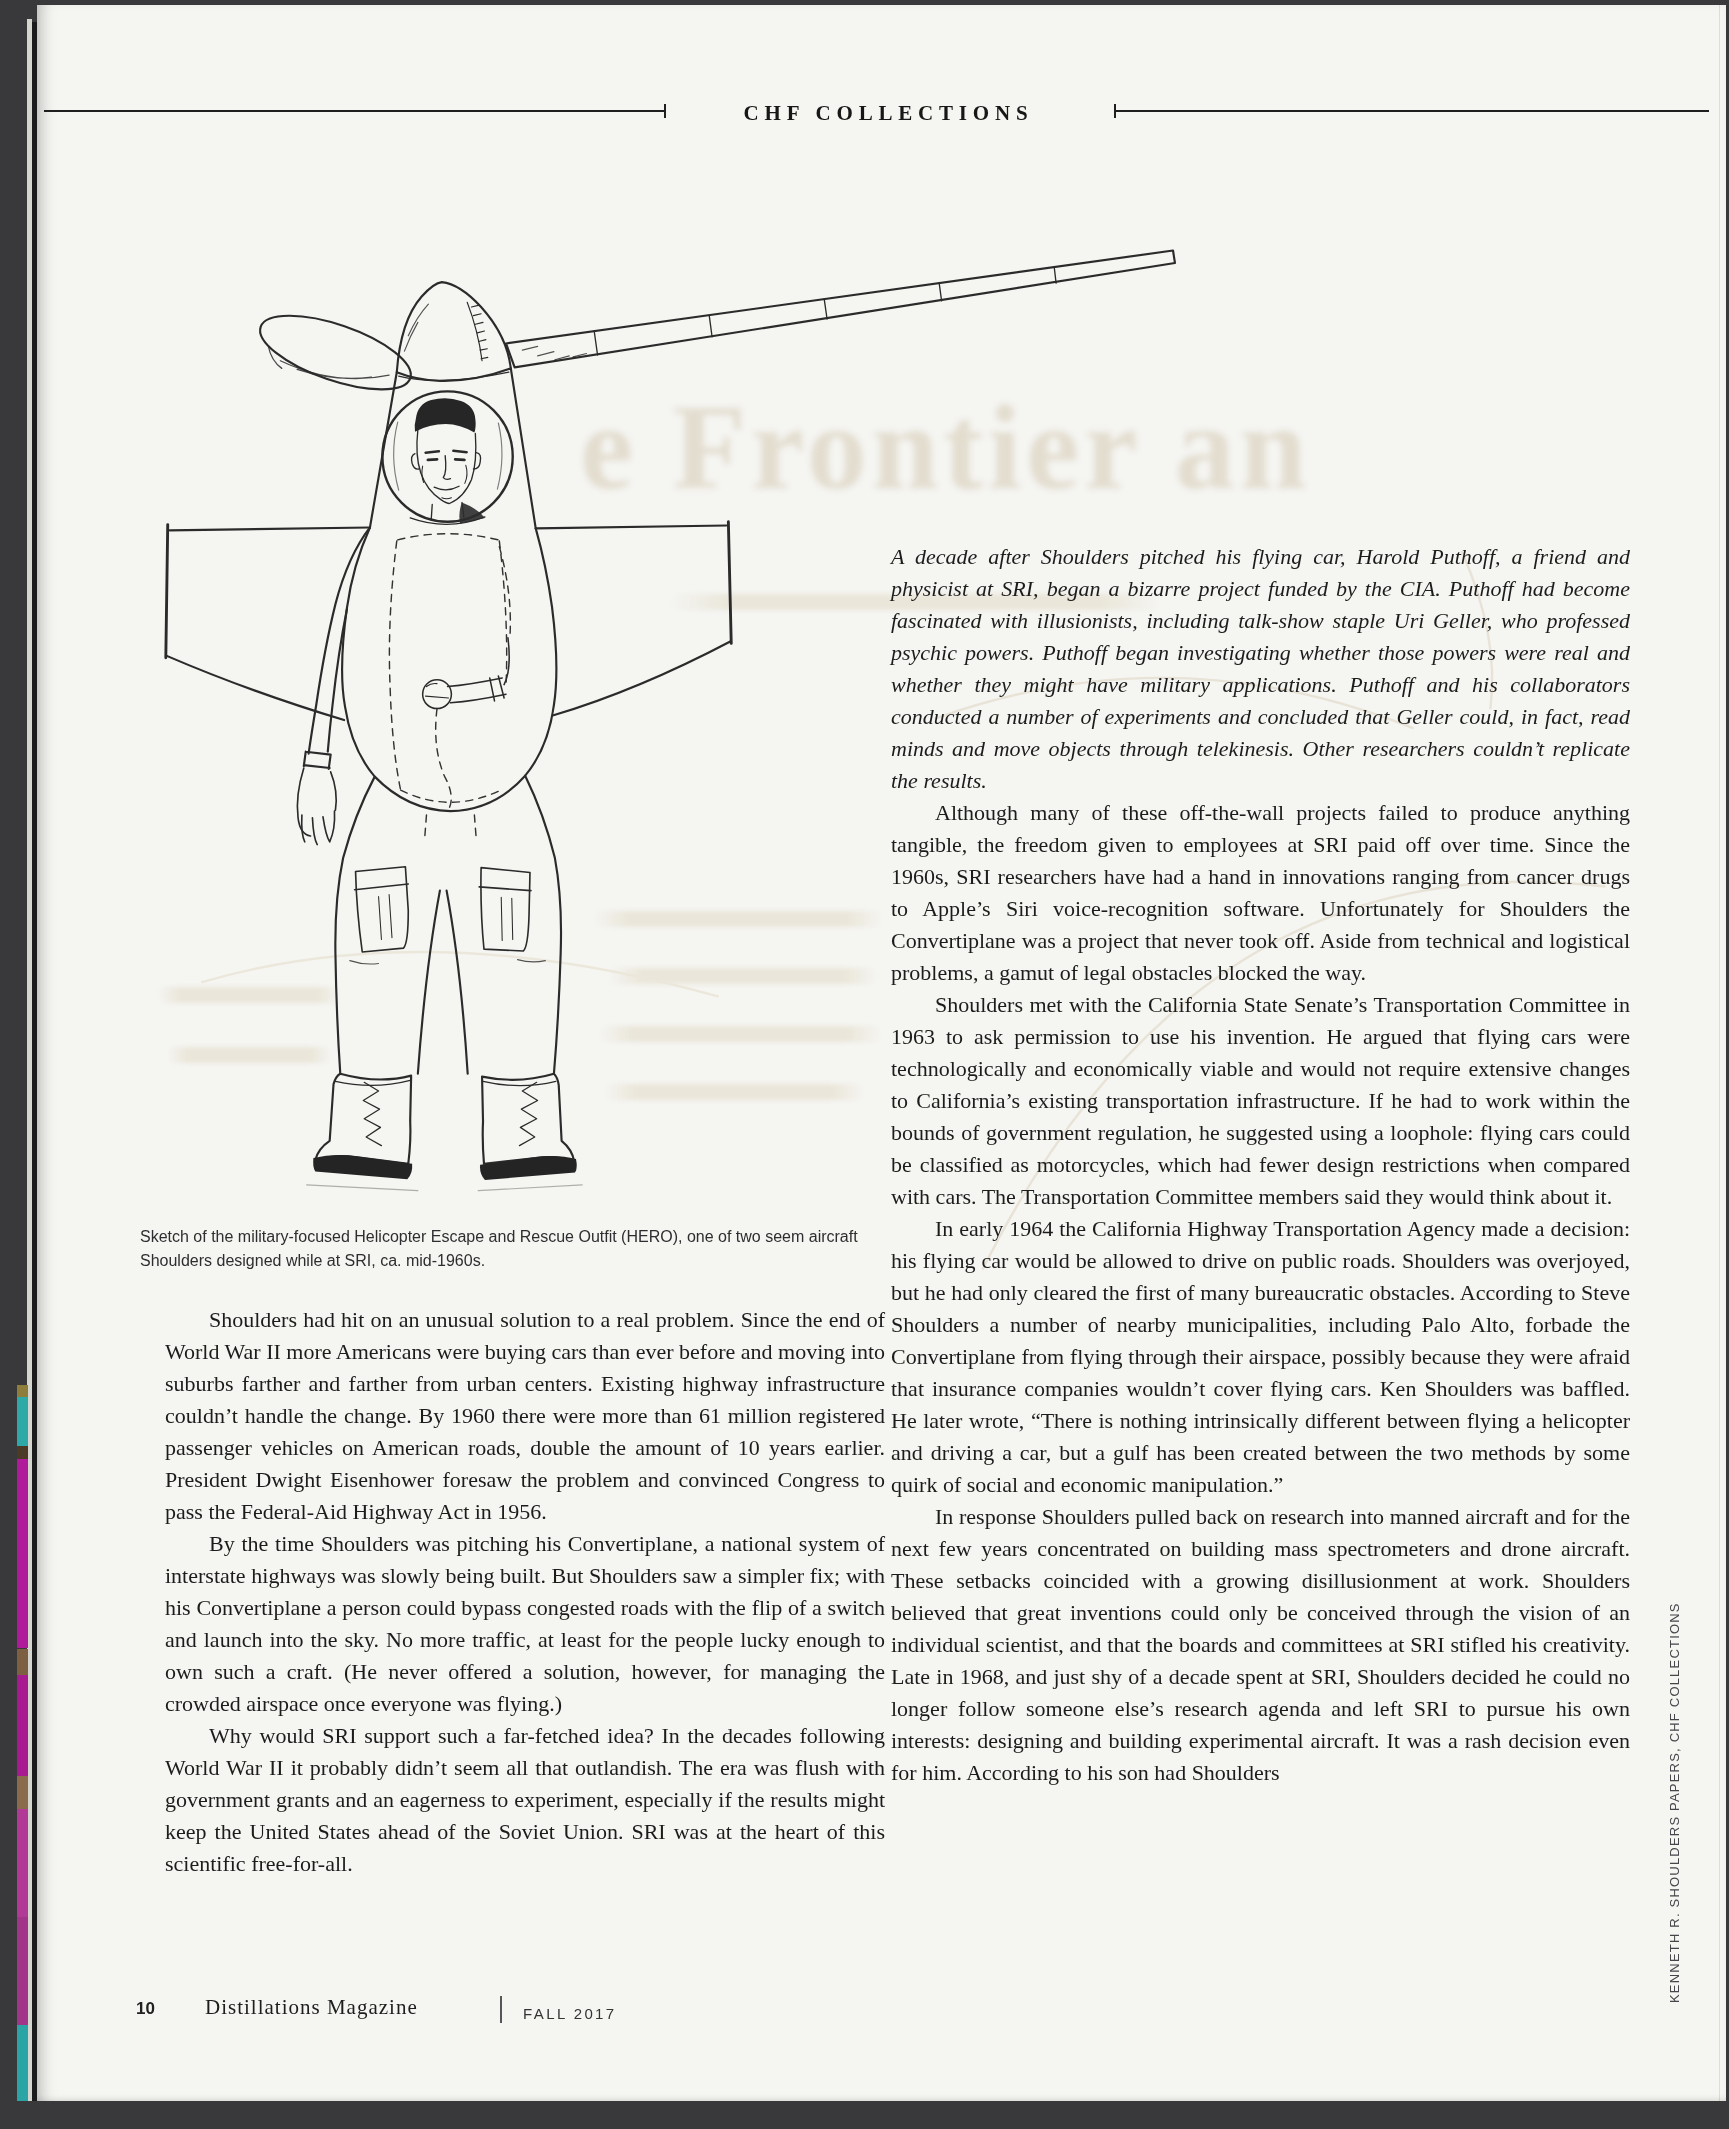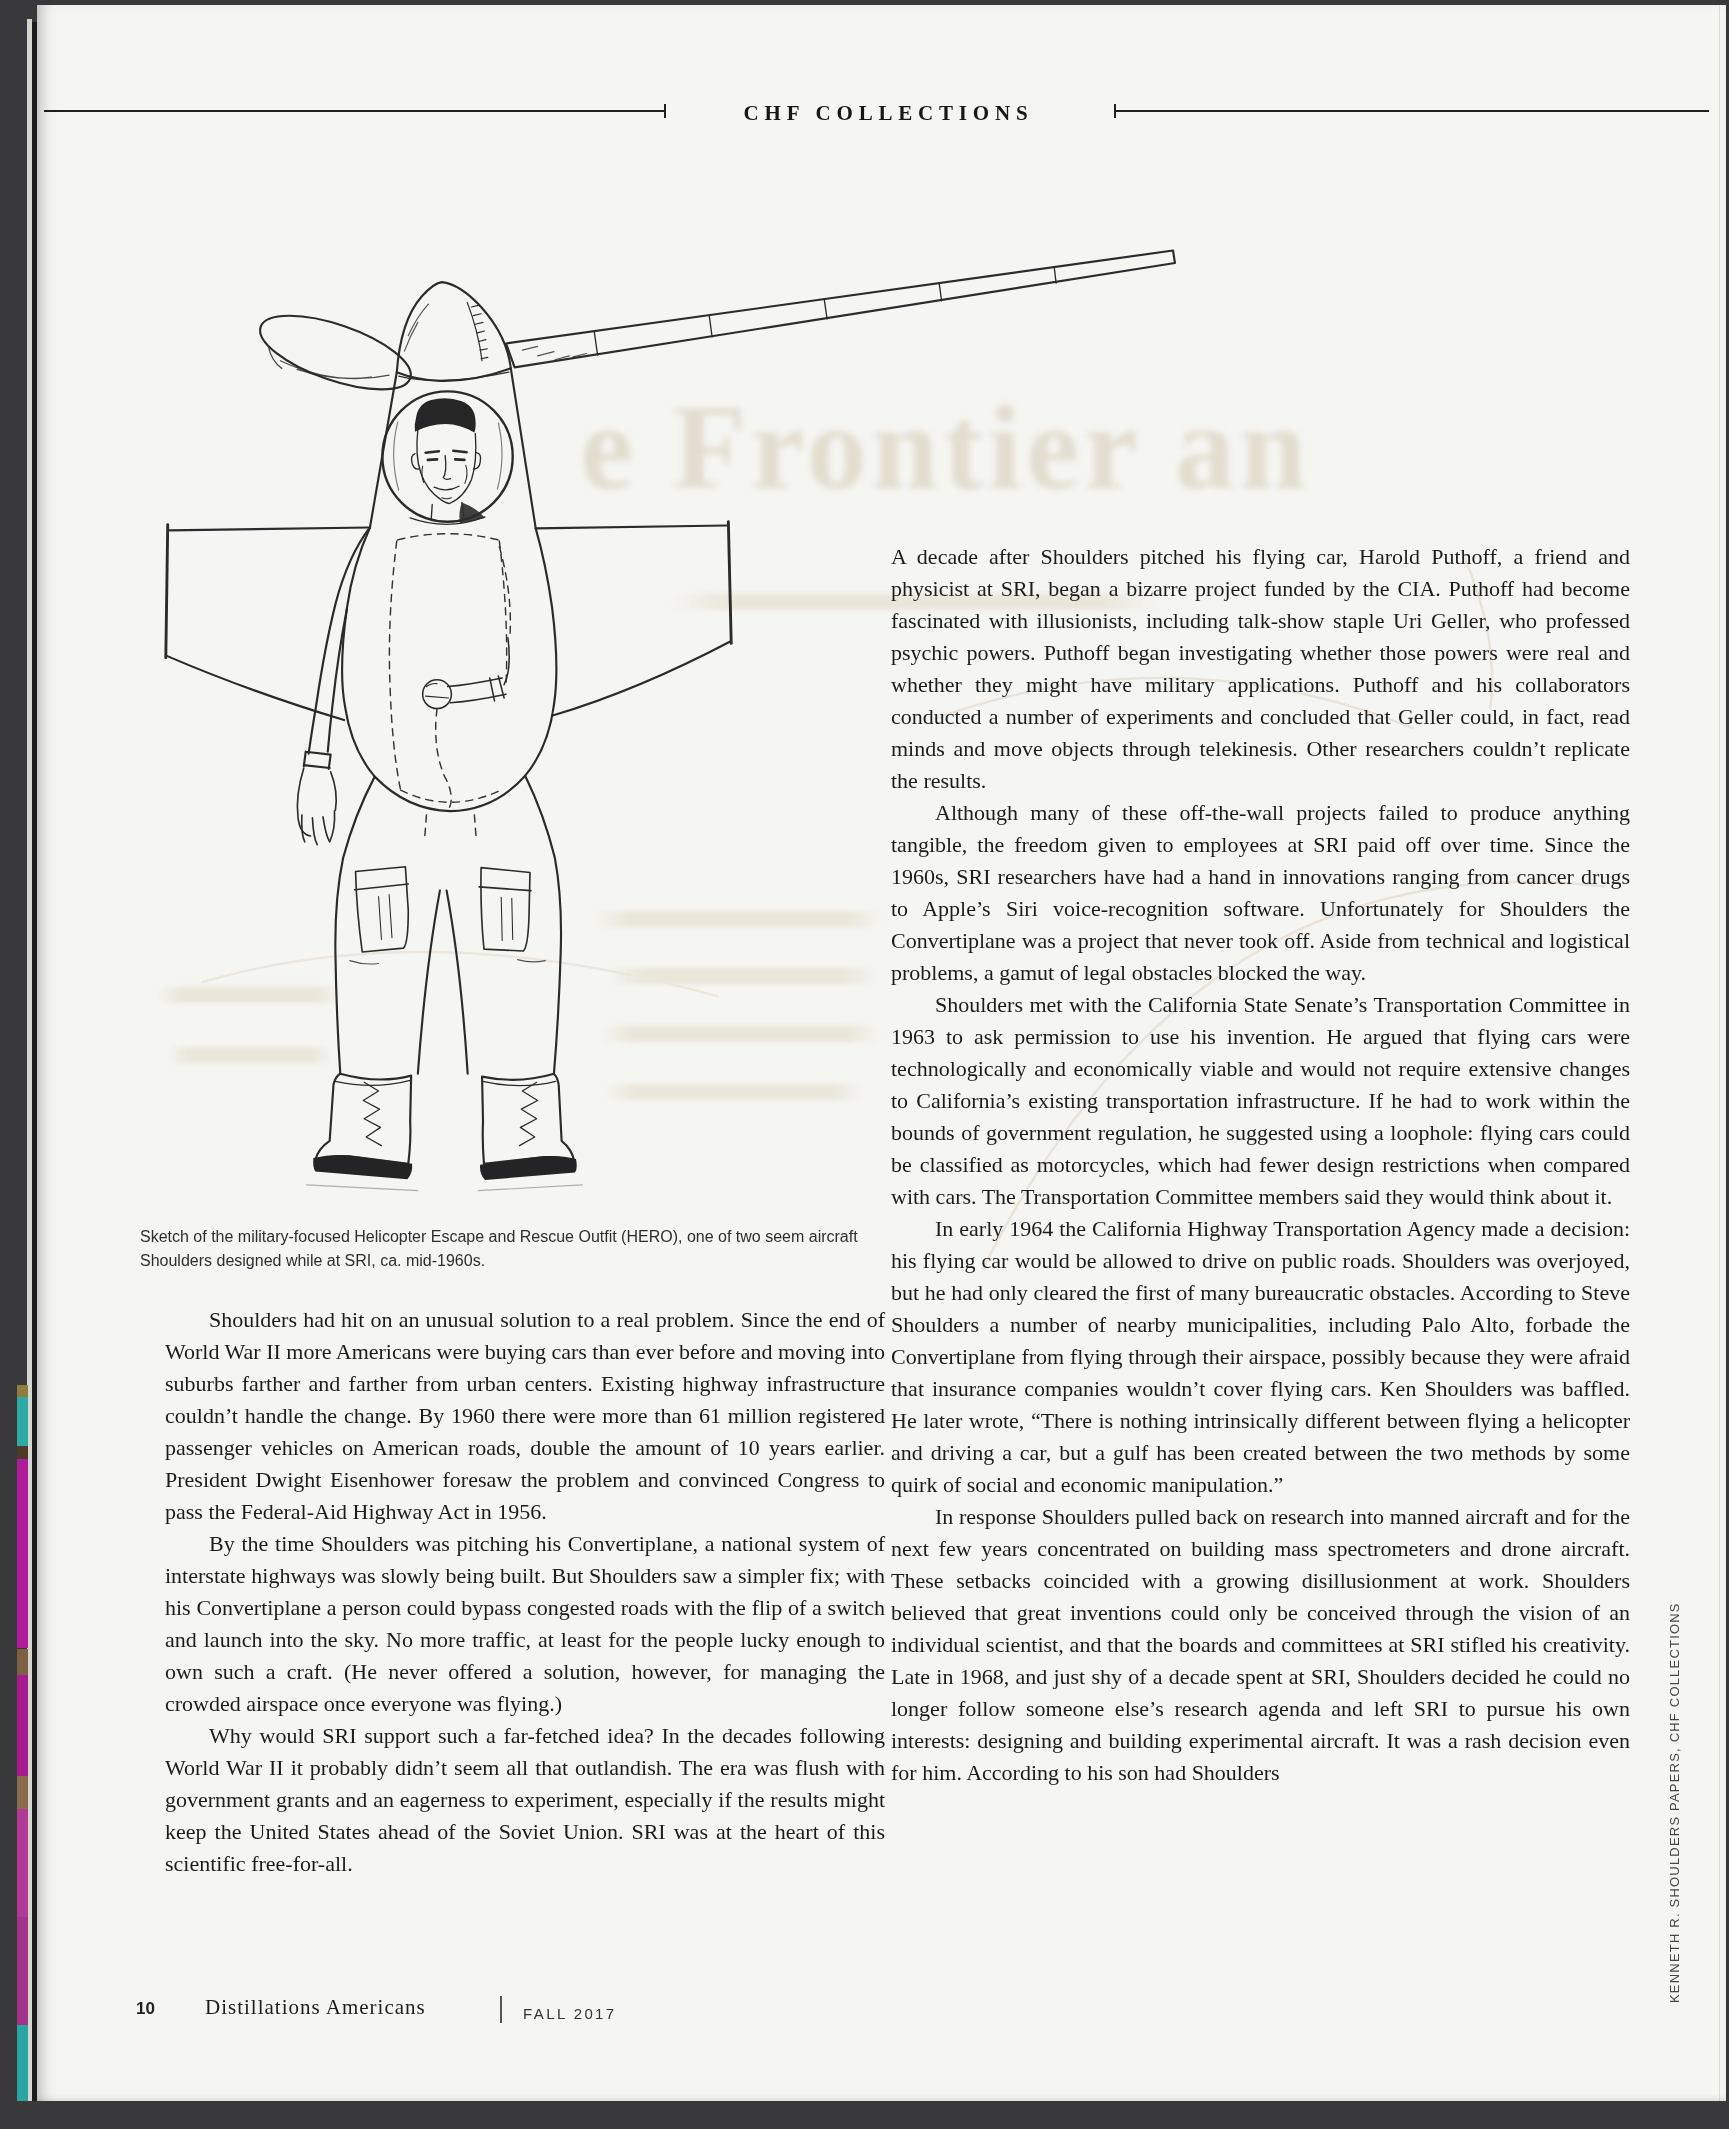--- a/index.html
+++ b/index.html
@@ -40,21 +40,21 @@
   }
   
   .col{
     text-align:justify;color:#1c1c1c;
     font-family:"Liberation Serif", serif;
     hyphens:auto;-webkit-hyphens:auto;
   }
   #col-left{left:140px;top:1304px;width:720px;font-size:22px;line-height:32px;margin-left:25px;}
   #col-right{left:891px;top:541px;width:739px;font-size:22px;line-height:32px;}
   .col p{margin:0;text-indent:44px;}
-  .col p.noindent{text-indent:0;}
+  .col p.noindent{text-indent:0;font-style:italic;}
   
   #footer-page-number{left:136px;top:1999px;font:bold 17px "Liberation Sans",sans-serif;color:#222;text-align:center;}
   #footer-magazine{left:205px;top:1995px;font:21px "Liberation Serif",serif;letter-spacing:1px;color:#1d1d1d;}
   #footer-divider{left:500px;top:1996px;width:1.9px;height:27px;background:#55555a;}
   #footer-issue{left:523px;top:2005px;font:15px "Liberation Sans",sans-serif;letter-spacing:2.4px;color:#333;}
   
   #credit{
     left:1667px;top:2003px;
     transform:rotate(-90deg);transform-origin:0 0;
     font:13px/16.3px "Liberation Sans",sans-serif;
@@ -223,18 +223,18 @@
 </div>
 <div id="col-right" class="abs col">
   <p class="noindent">A decade after Shoulders pitched his flying car, Harold Puthoff, a friend and physicist at SRI, began a bizarre project funded by the CIA. Puthoff had become fascinated with illusionists, including talk-show staple Uri Geller, who professed psychic powers. Puthoff began investigating whether those powers were real and whether they might have military applications. Puthoff and his collaborators conducted a number of experiments and concluded that Geller could, in fact, read minds and move objects through telekinesis. Other researchers couldn’t replicate the results.</p>
   <p>Although many of these off-the-wall projects failed to produce anything tangible, the freedom given to employees at SRI paid off over time. Since the 1960s, SRI researchers have had a hand in innovations ranging from cancer drugs to Apple’s Siri voice-recognition software. Unfortunately for Shoulders the Convertiplane was a project that never took off. Aside from technical and logistical problems, a gamut of legal obstacles blocked the way.</p>
   <p>Shoulders met with the California State Senate’s Transportation Committee in 1963 to ask permission to use his invention. He argued that flying cars were technologically and economically viable and would not require extensive changes to California’s existing transportation infrastructure. If he had to work within the bounds of government regulation, he suggested using a loophole: flying cars could be classified as motorcycles, which had fewer design restrictions when compared with cars. The Transportation Committee members said they would think about it.</p>
   <p>In early 1964 the California Highway Transportation Agency made a decision: his flying car would be allowed to drive on public roads. Shoulders was overjoyed, but he had only cleared the first of many bureaucratic obstacles. According to Steve Shoulders a number of nearby municipalities, including Palo Alto, forbade the Convertiplane from flying through their airspace, possibly because they were afraid that insurance companies wouldn’t cover flying cars. Ken Shoulders was baffled. He later wrote, “There is nothing intrinsically different between flying a helicopter and driving a car, but a gulf has been created between the two methods by some quirk of social and economic manipulation.”</p>
   <p>In response Shoulders pulled back on research into manned aircraft and for the next few years concentrated on building mass spectrometers and drone aircraft. These setbacks coincided with a growing disillusionment at work. Shoulders believed that great inventions could only be conceived through the vision of an individual scientist, and that the boards and committees at SRI stifled his creativity. Late in 1968, and just shy of a decade spent at SRI, Shoulders decided he could no longer follow someone else’s research agenda and left SRI to pursue his own interests: designing and building experimental aircraft. It was a rash decision even for him. According to his son had Shoulders</p>
 </div>
 
 <div id="footer-page-number" class="abs">10</div>
-<div id="footer-magazine" class="abs">Distillations Americans</div>
+<div id="footer-magazine" class="abs">Distillations Magazine</div>
 <div id="footer-divider" class="abs"></div>
 <div id="footer-issue" class="abs">FALL 2017</div>
 
 <div id="credit" class="abs">KENNETH R. SHOULDERS PAPERS, CHF COLLECTIONS</div>
 
 
 </body></html>

